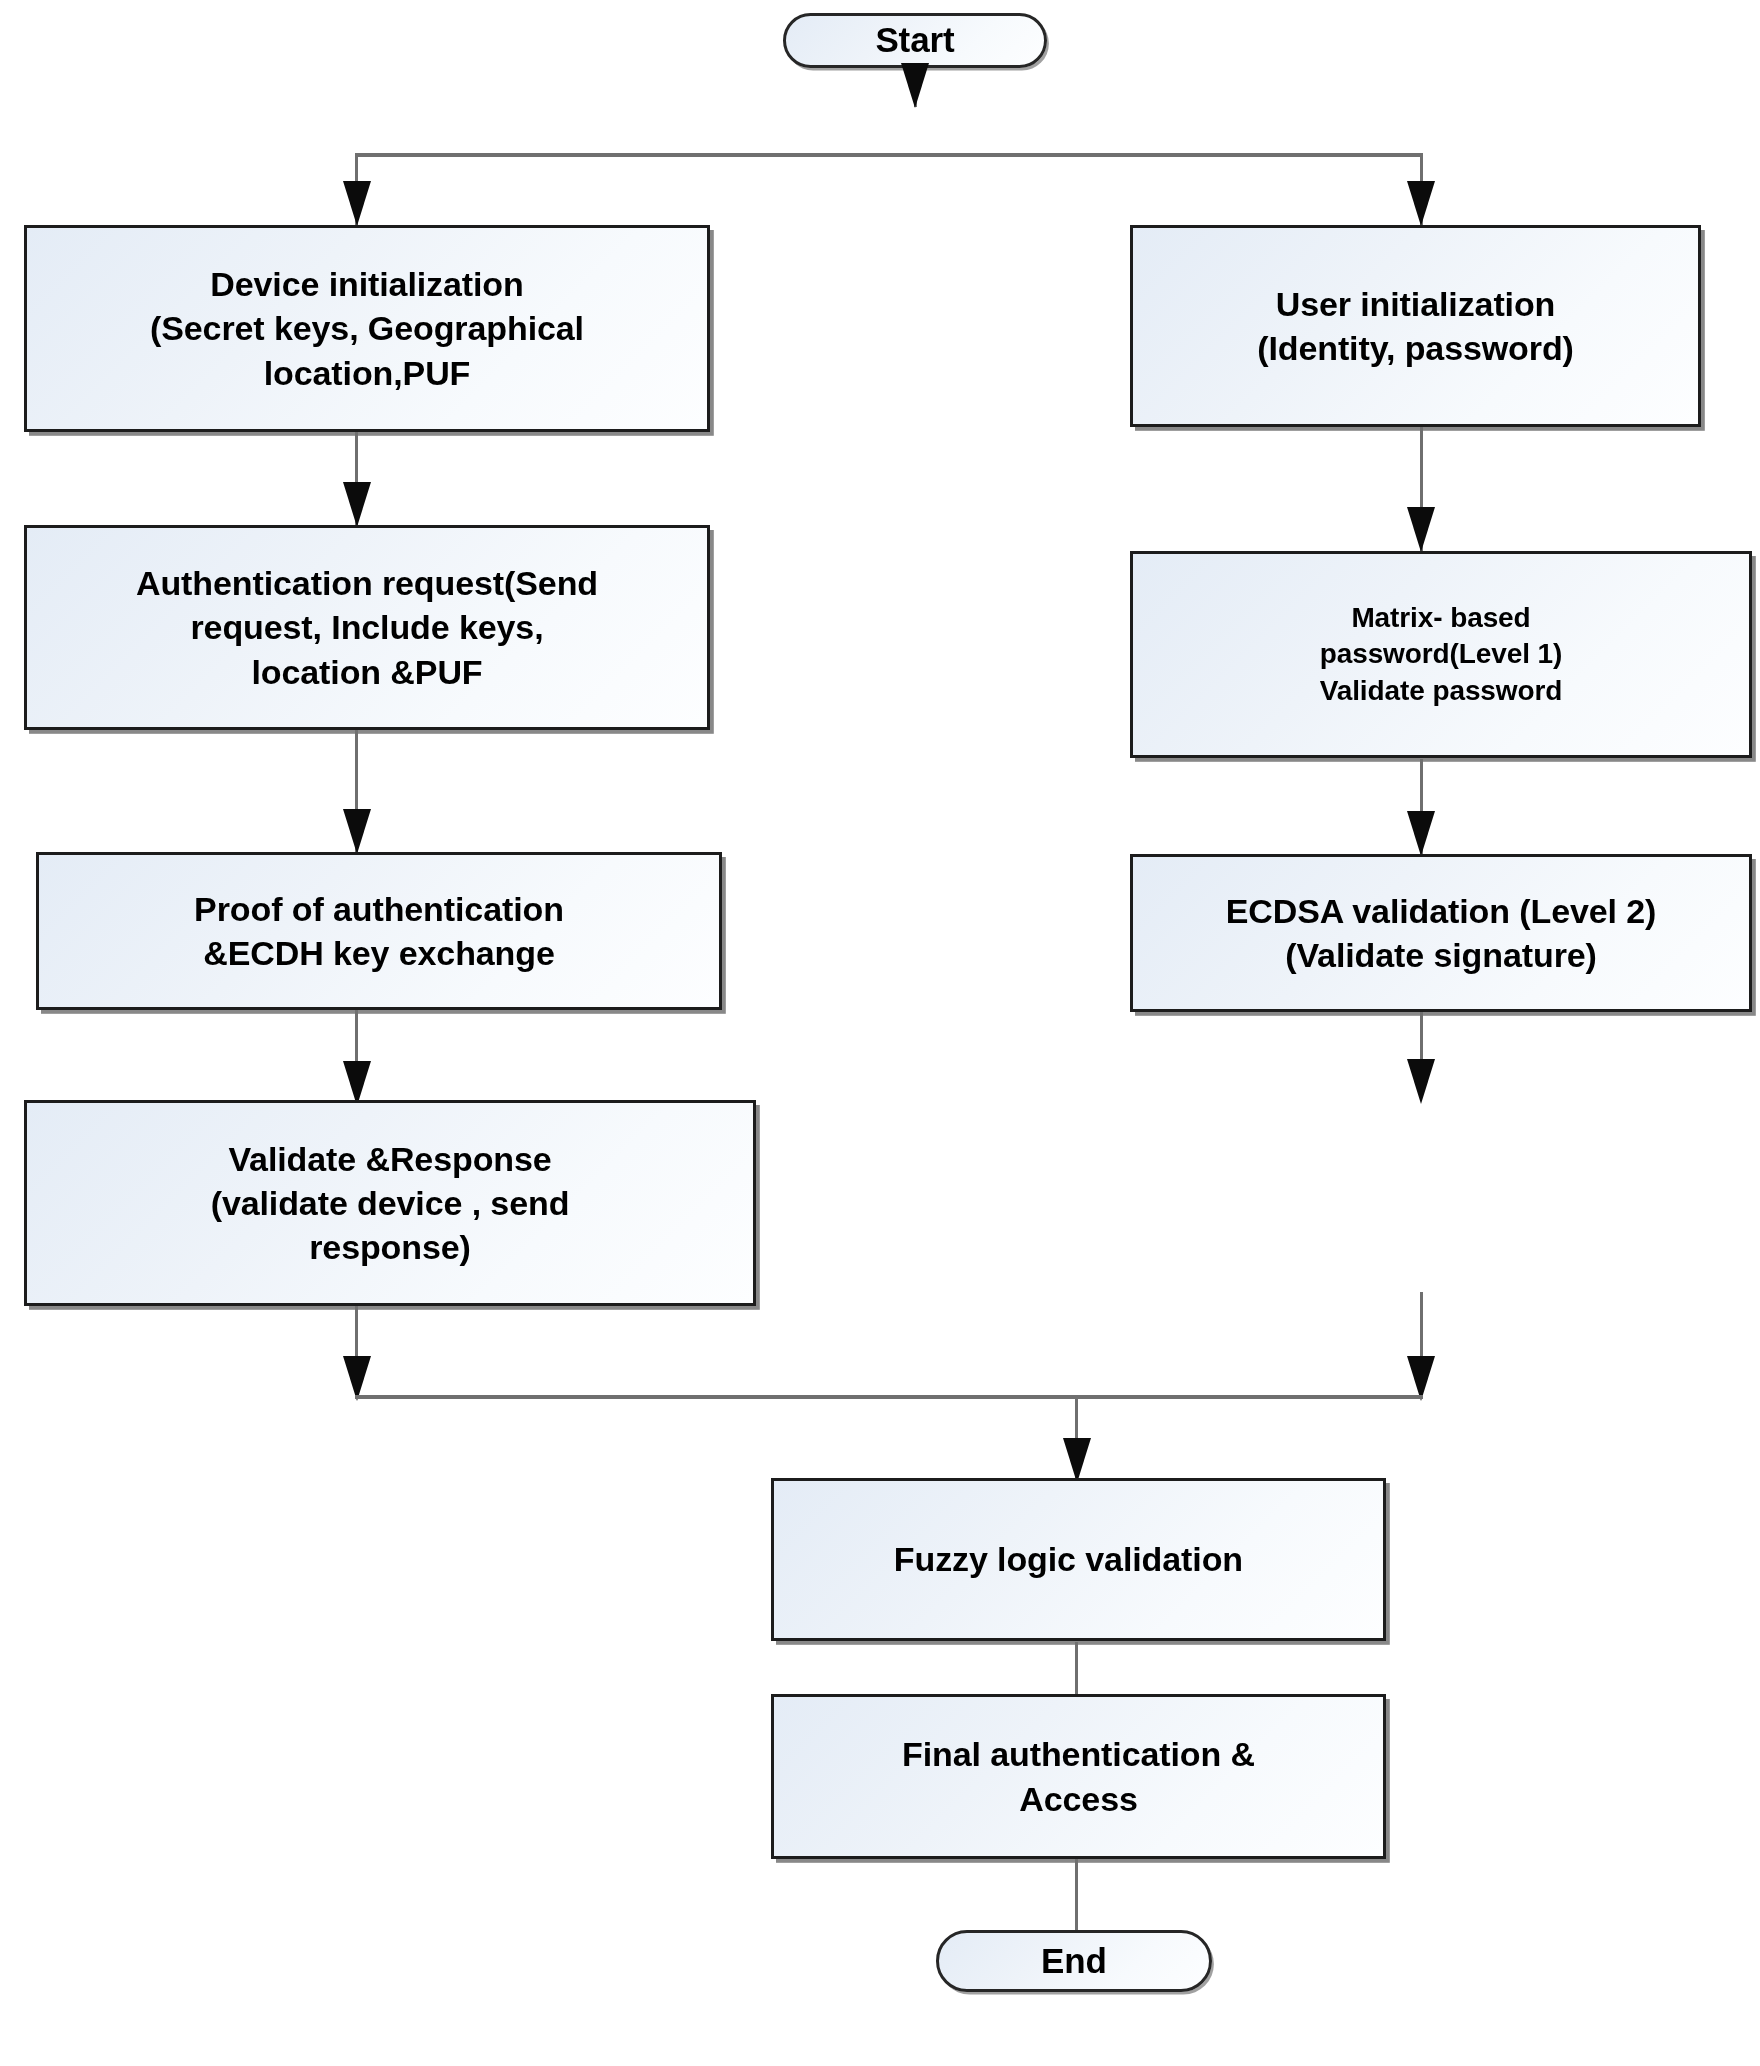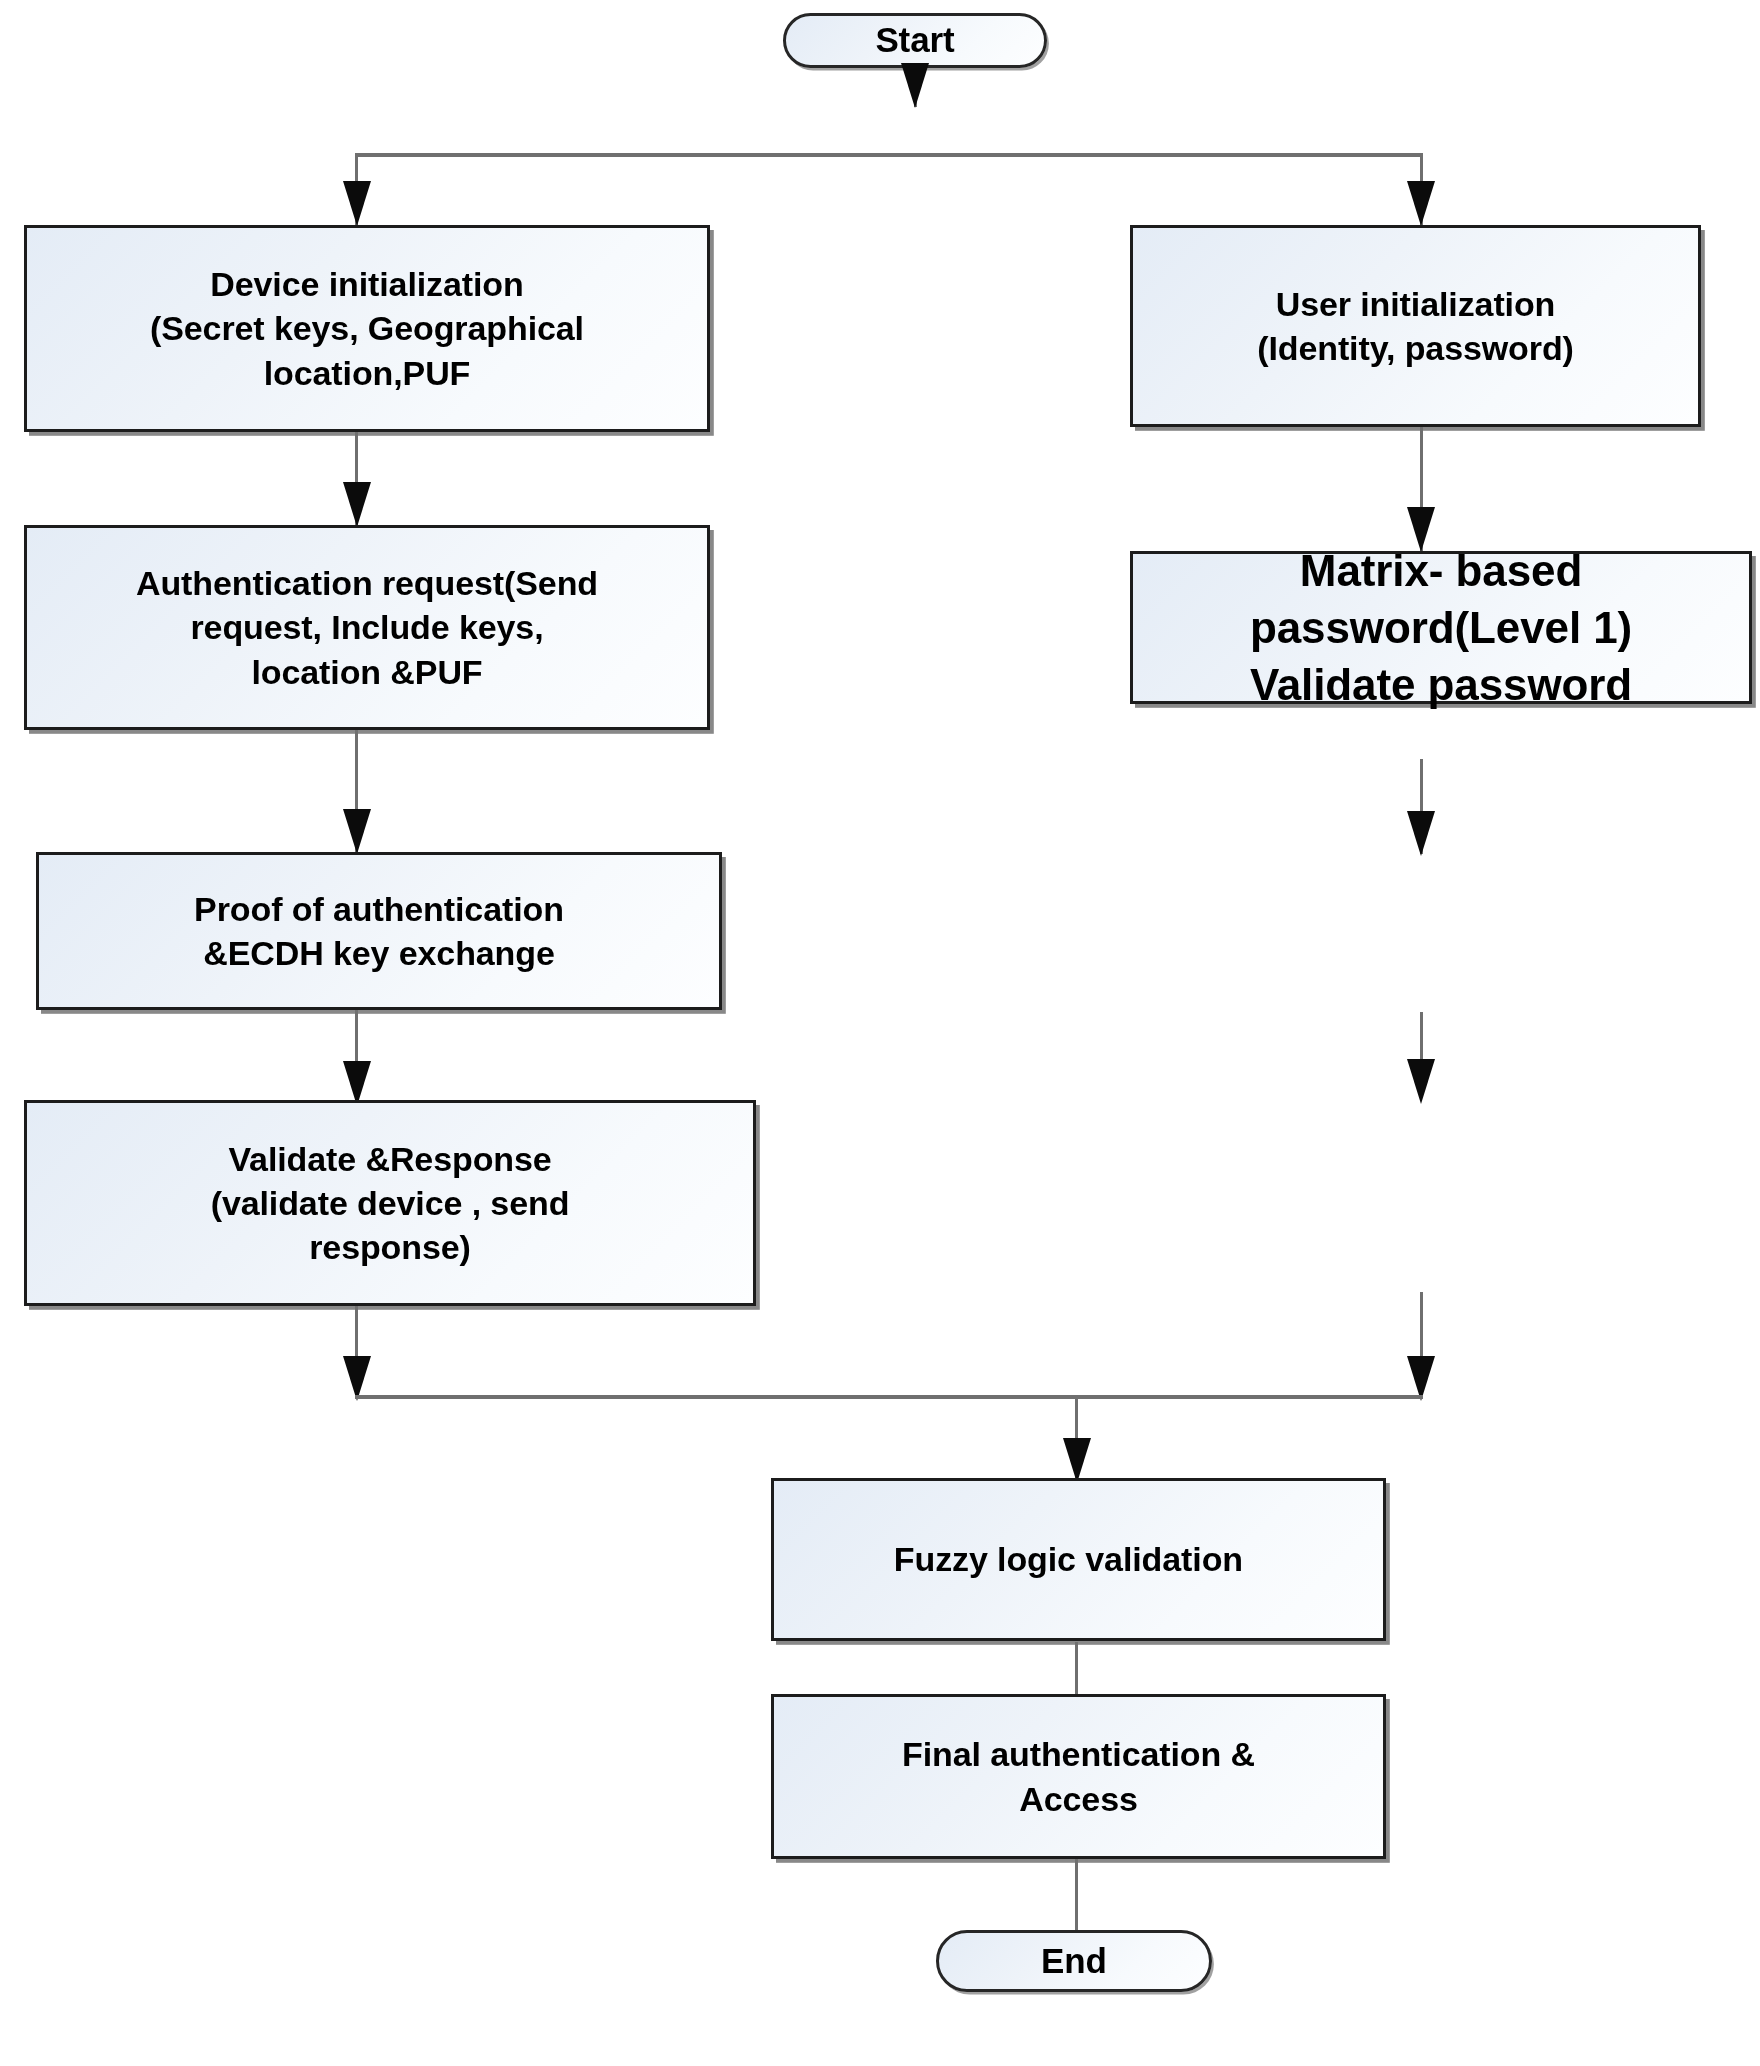--- a/index.html
+++ b/index.html
@@ -116,29 +116,33 @@
   </div>
 
   <div class="node process" style="left:1130px; top:225px; width:571px; height:202px; font-size:34px;">
     <span class="txt">User initialization
 (Identity, password)</span>
   </div>
 
   <div class="conn-v" style="left:1420px; top:427px; width:3.1px; height:124px;"></div>
   <div class="arrowhead" style="left:1407px; top:507px;"></div>
 
-  <div class="node process" style="left:1130px; top:551px; width:622px; height:153px; font-size:44px;">
+  <div class="node process" style="left:1130px; top:551px; width:622px; height:207px; font-size:28px;">
     <span class="txt">Matrix- based
 password(Level 1)
 Validate password</span>
   </div>
 
   <div class="conn-v" style="left:1420px; top:759px; width:3.1px; height:95px;"></div>
   <div class="arrowhead" style="left:1407px; top:811px;"></div>
 
+  <div class="node process" style="left:1130px; top:854px; width:622px; height:158px; font-size:34px;">
+    <span class="txt">ECDSA validation (Level 2)
+(Validate signature)</span>
+  </div>
 
   <div class="conn-v" style="left:1420px; top:1012px; width:3.1px; height:84px;"></div>
   <div class="arrowhead" style="left:1407px; top:1059px;"></div>
 
 
   <div class="conn-v" style="left:355px; top:1306px; width:3.1px; height:92px;"></div>
   <div class="arrowhead" style="left:343px; top:1356px;"></div>
 
   <div class="conn-v" style="left:1420px; top:1292px; width:3.1px; height:106px;"></div>
   <div class="arrowhead" style="left:1407px; top:1356px;"></div>

